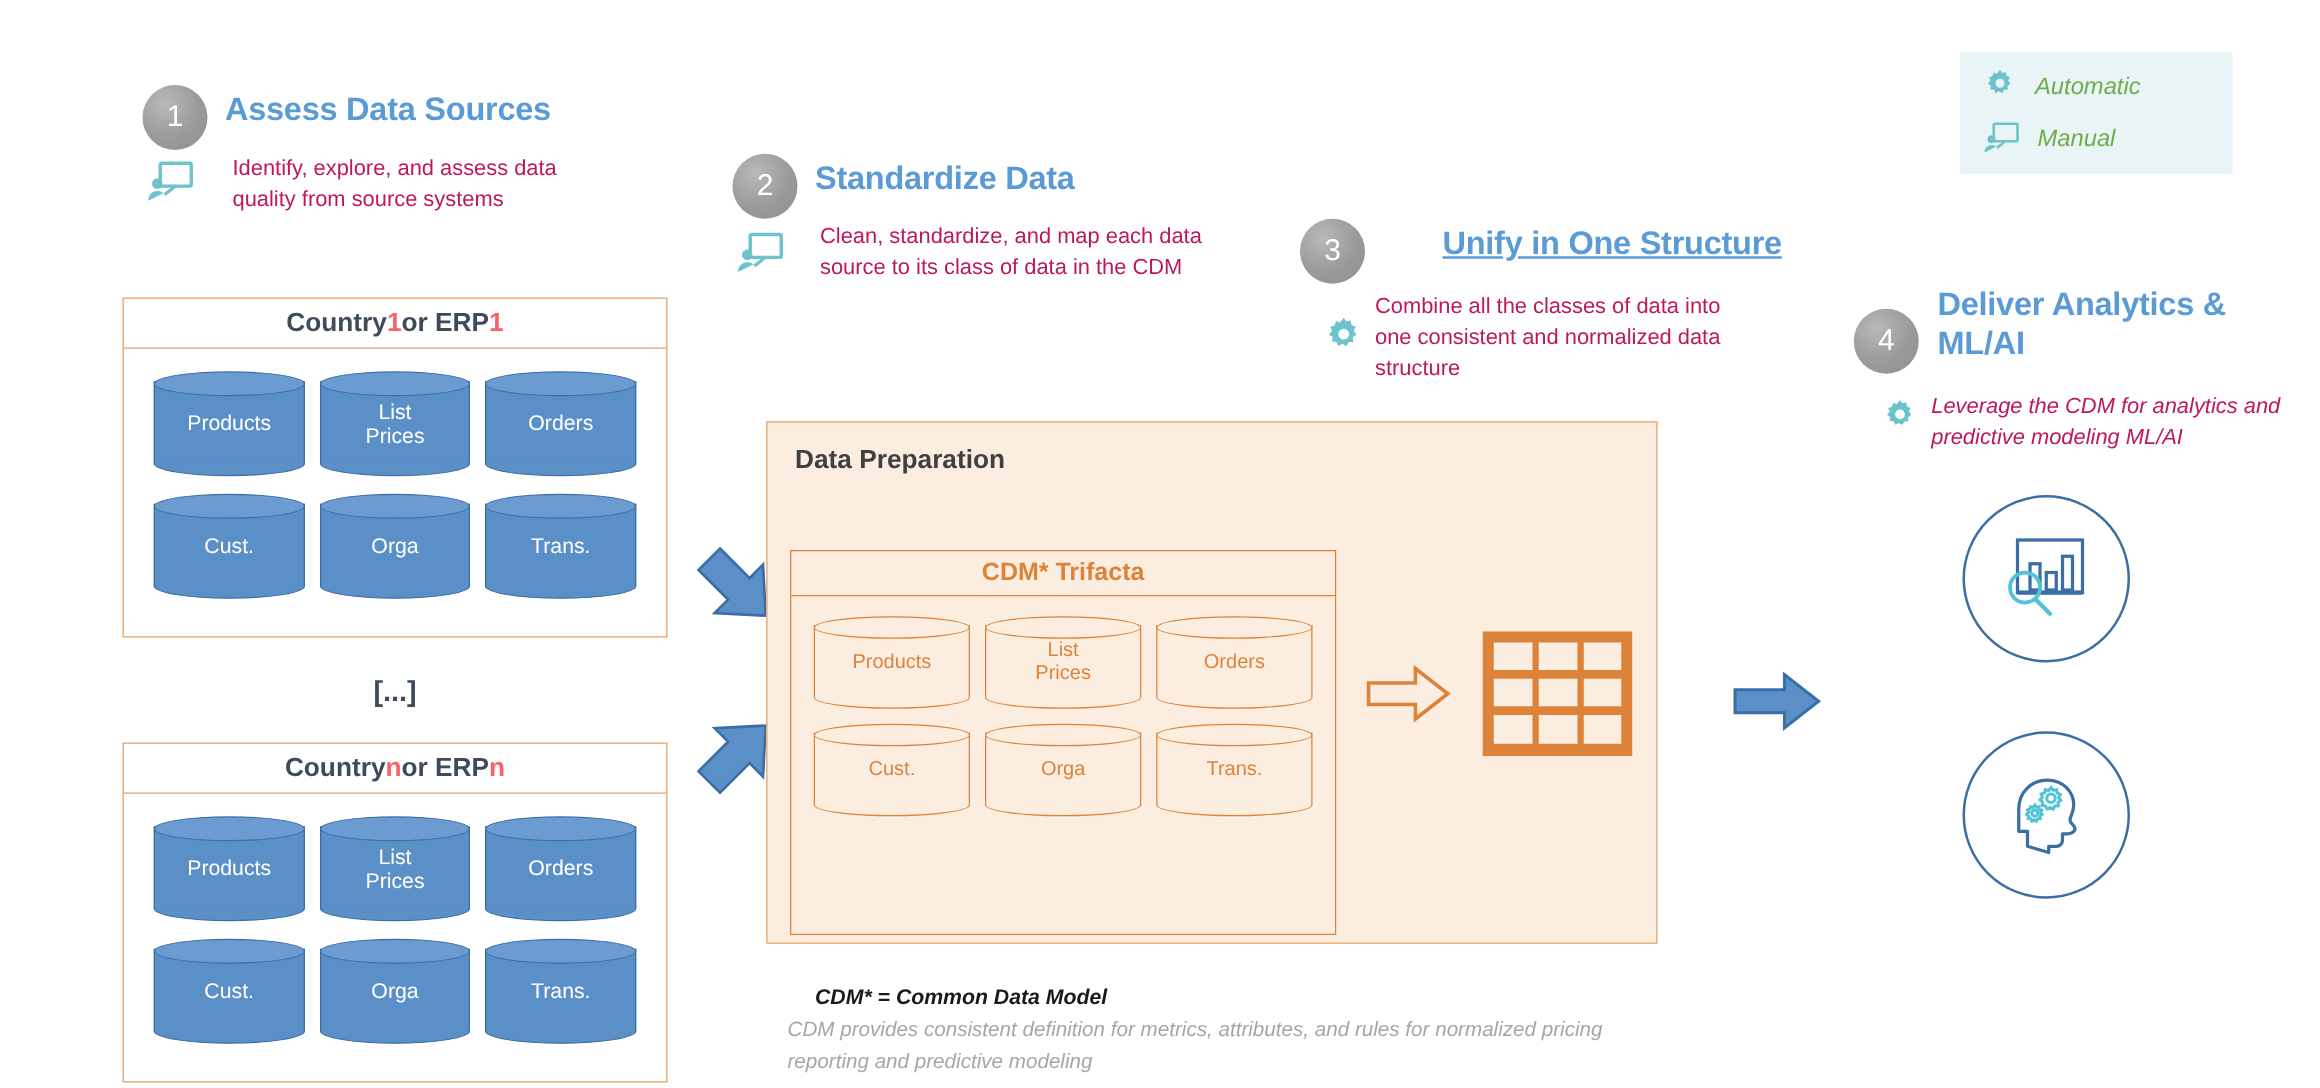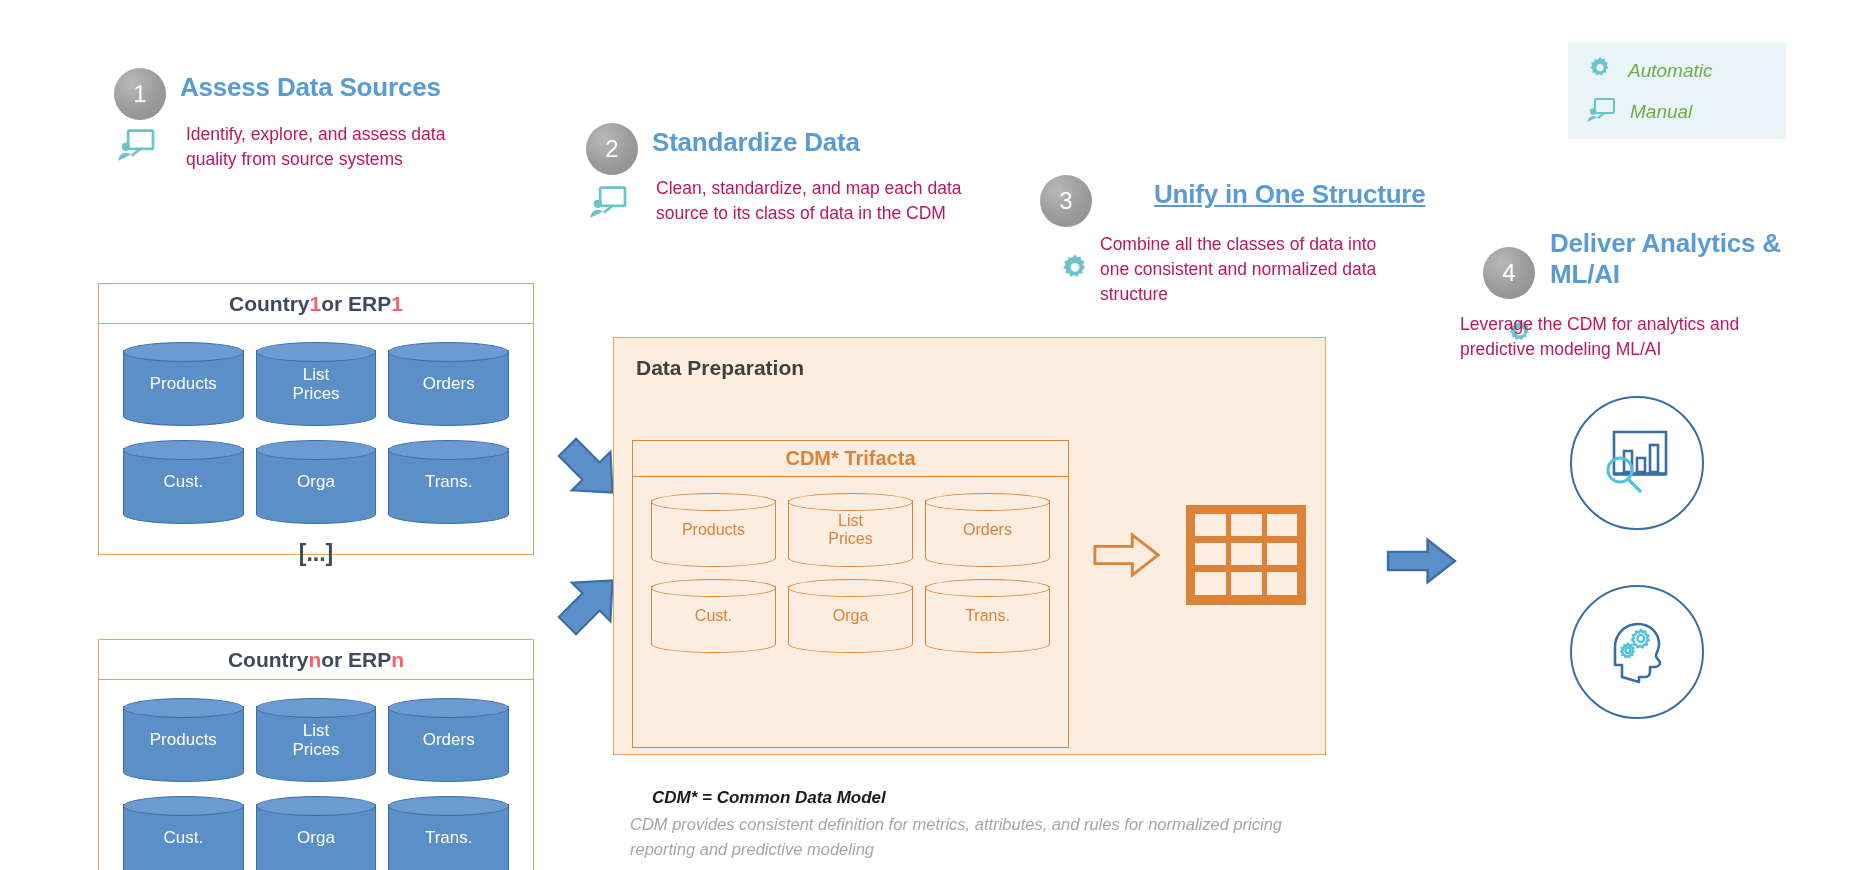--- a/index.html
+++ b/index.html
@@ -35,21 +35,20 @@
     display:flex;flex-direction:column;justify-content:center;
     padding:8px 18px;box-sizing:border-box;gap:10px;
   }
   .legend-row{display:flex;align-items:center;gap:14px;}
   .legend-label{color:#70ad47;font-size:19px;}
 
   
   .src-box{
     position:absolute;border:1.6px solid #e8a063;background:#ffffff;
     box-sizing:border-box;
-    margin-top:45px;
   }
   .src-title{
     height:40px;border-bottom:1.6px solid #e8a063;
     display:flex;align-items:center;justify-content:center;
     font-size:21px;font-weight:bold;color:#3d4b5c;box-sizing:border-box;
   }
   .src-title .redn{color:#f4646a;}
   .cyl-grid{
     display:grid;grid-template-columns:repeat(3,1fr);
     row-gap:14px;column-gap:12px;padding:18px 24px 22px 24px;box-sizing:border-box;
@@ -180,21 +179,21 @@
 <div class="step-desc" style="left:1100px;top:232px;width:310px;">Combine all the classes of data into one consistent and normalized data structure</div>
 
 <div class="step-num" style="left:1483px;top:247px;">4</div>
 <div class="step-title" style="left:1550px;top:228px;width:300px;">Deliver Analytics &amp; ML/AI</div>
 <div class="icon-auto" style="left:1505px;top:318px;">
   <svg width="30" height="30" viewBox="0 0 24 24">
     <path fill="#6cc3cc" d="M12 1.6l1.5 2.1 2.5-.6.4 2.6 2.4 1-1.2 2.3 1.6 2-2.1 1.6.3 2.6-2.6.1-1.3 2.3-2.2-1.3-2.3 1.2-1.1-2.3-2.6-.3.5-2.5L3.6 11l1.8-1.9-1-2.4 2.5-.8.6-2.5 2.4.9z"></path>
     <circle cx="12" cy="10.8" r="3.1" fill="#ffffff"></circle>
   </svg>
 </div>
-<div class="step-desc" style="left:1460px;top:312px;width:310px;">Leverage the CDM for analytics and predictive modeling ML/AI</div>
+<div class="step-desc" style="left:1545px;top:312px;width:310px;font-style:italic;">Leverage the CDM for analytics and predictive modeling ML/AI</div>
 
 <div class="src-box" style="left:98px;top:238px;width:436px;height:272px;">
   <div class="src-title">
     <span>Country </span>
       <span class="redn">1</span>
       <span> or ERP </span>
       <span class="redn">1</span>
   </div>
   <div class="cyl-grid">
     <div class="cyl">

